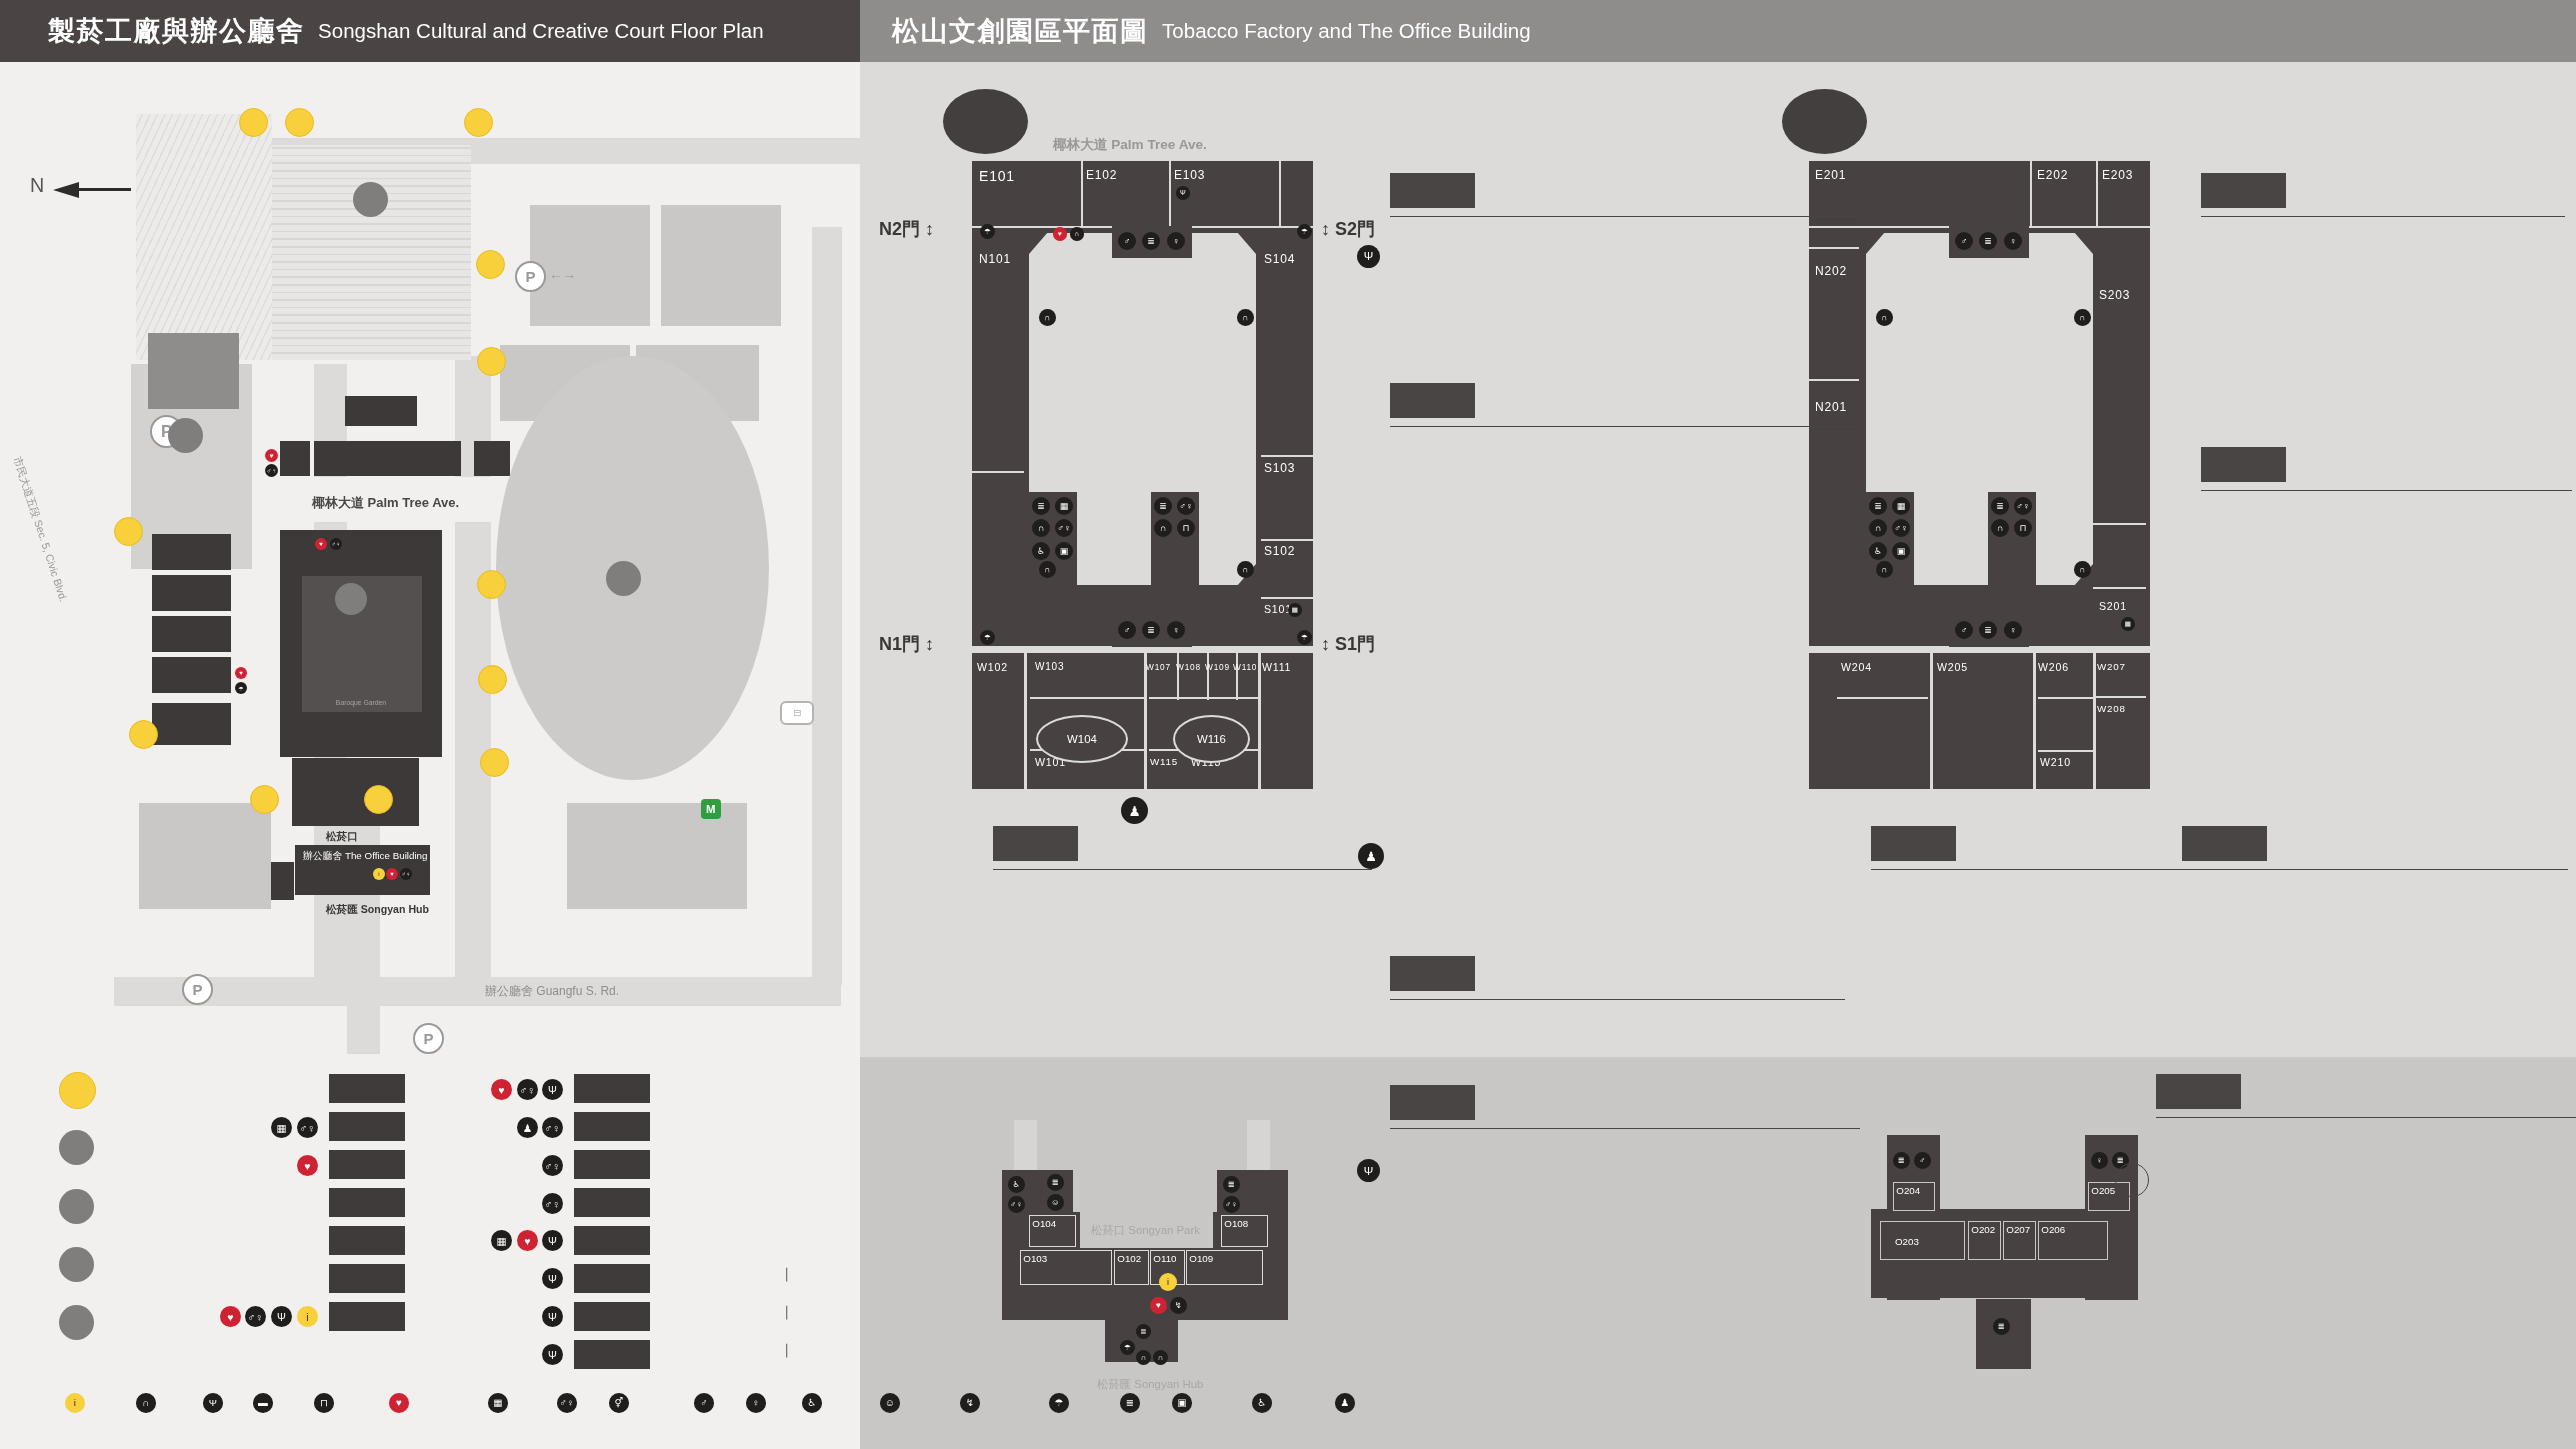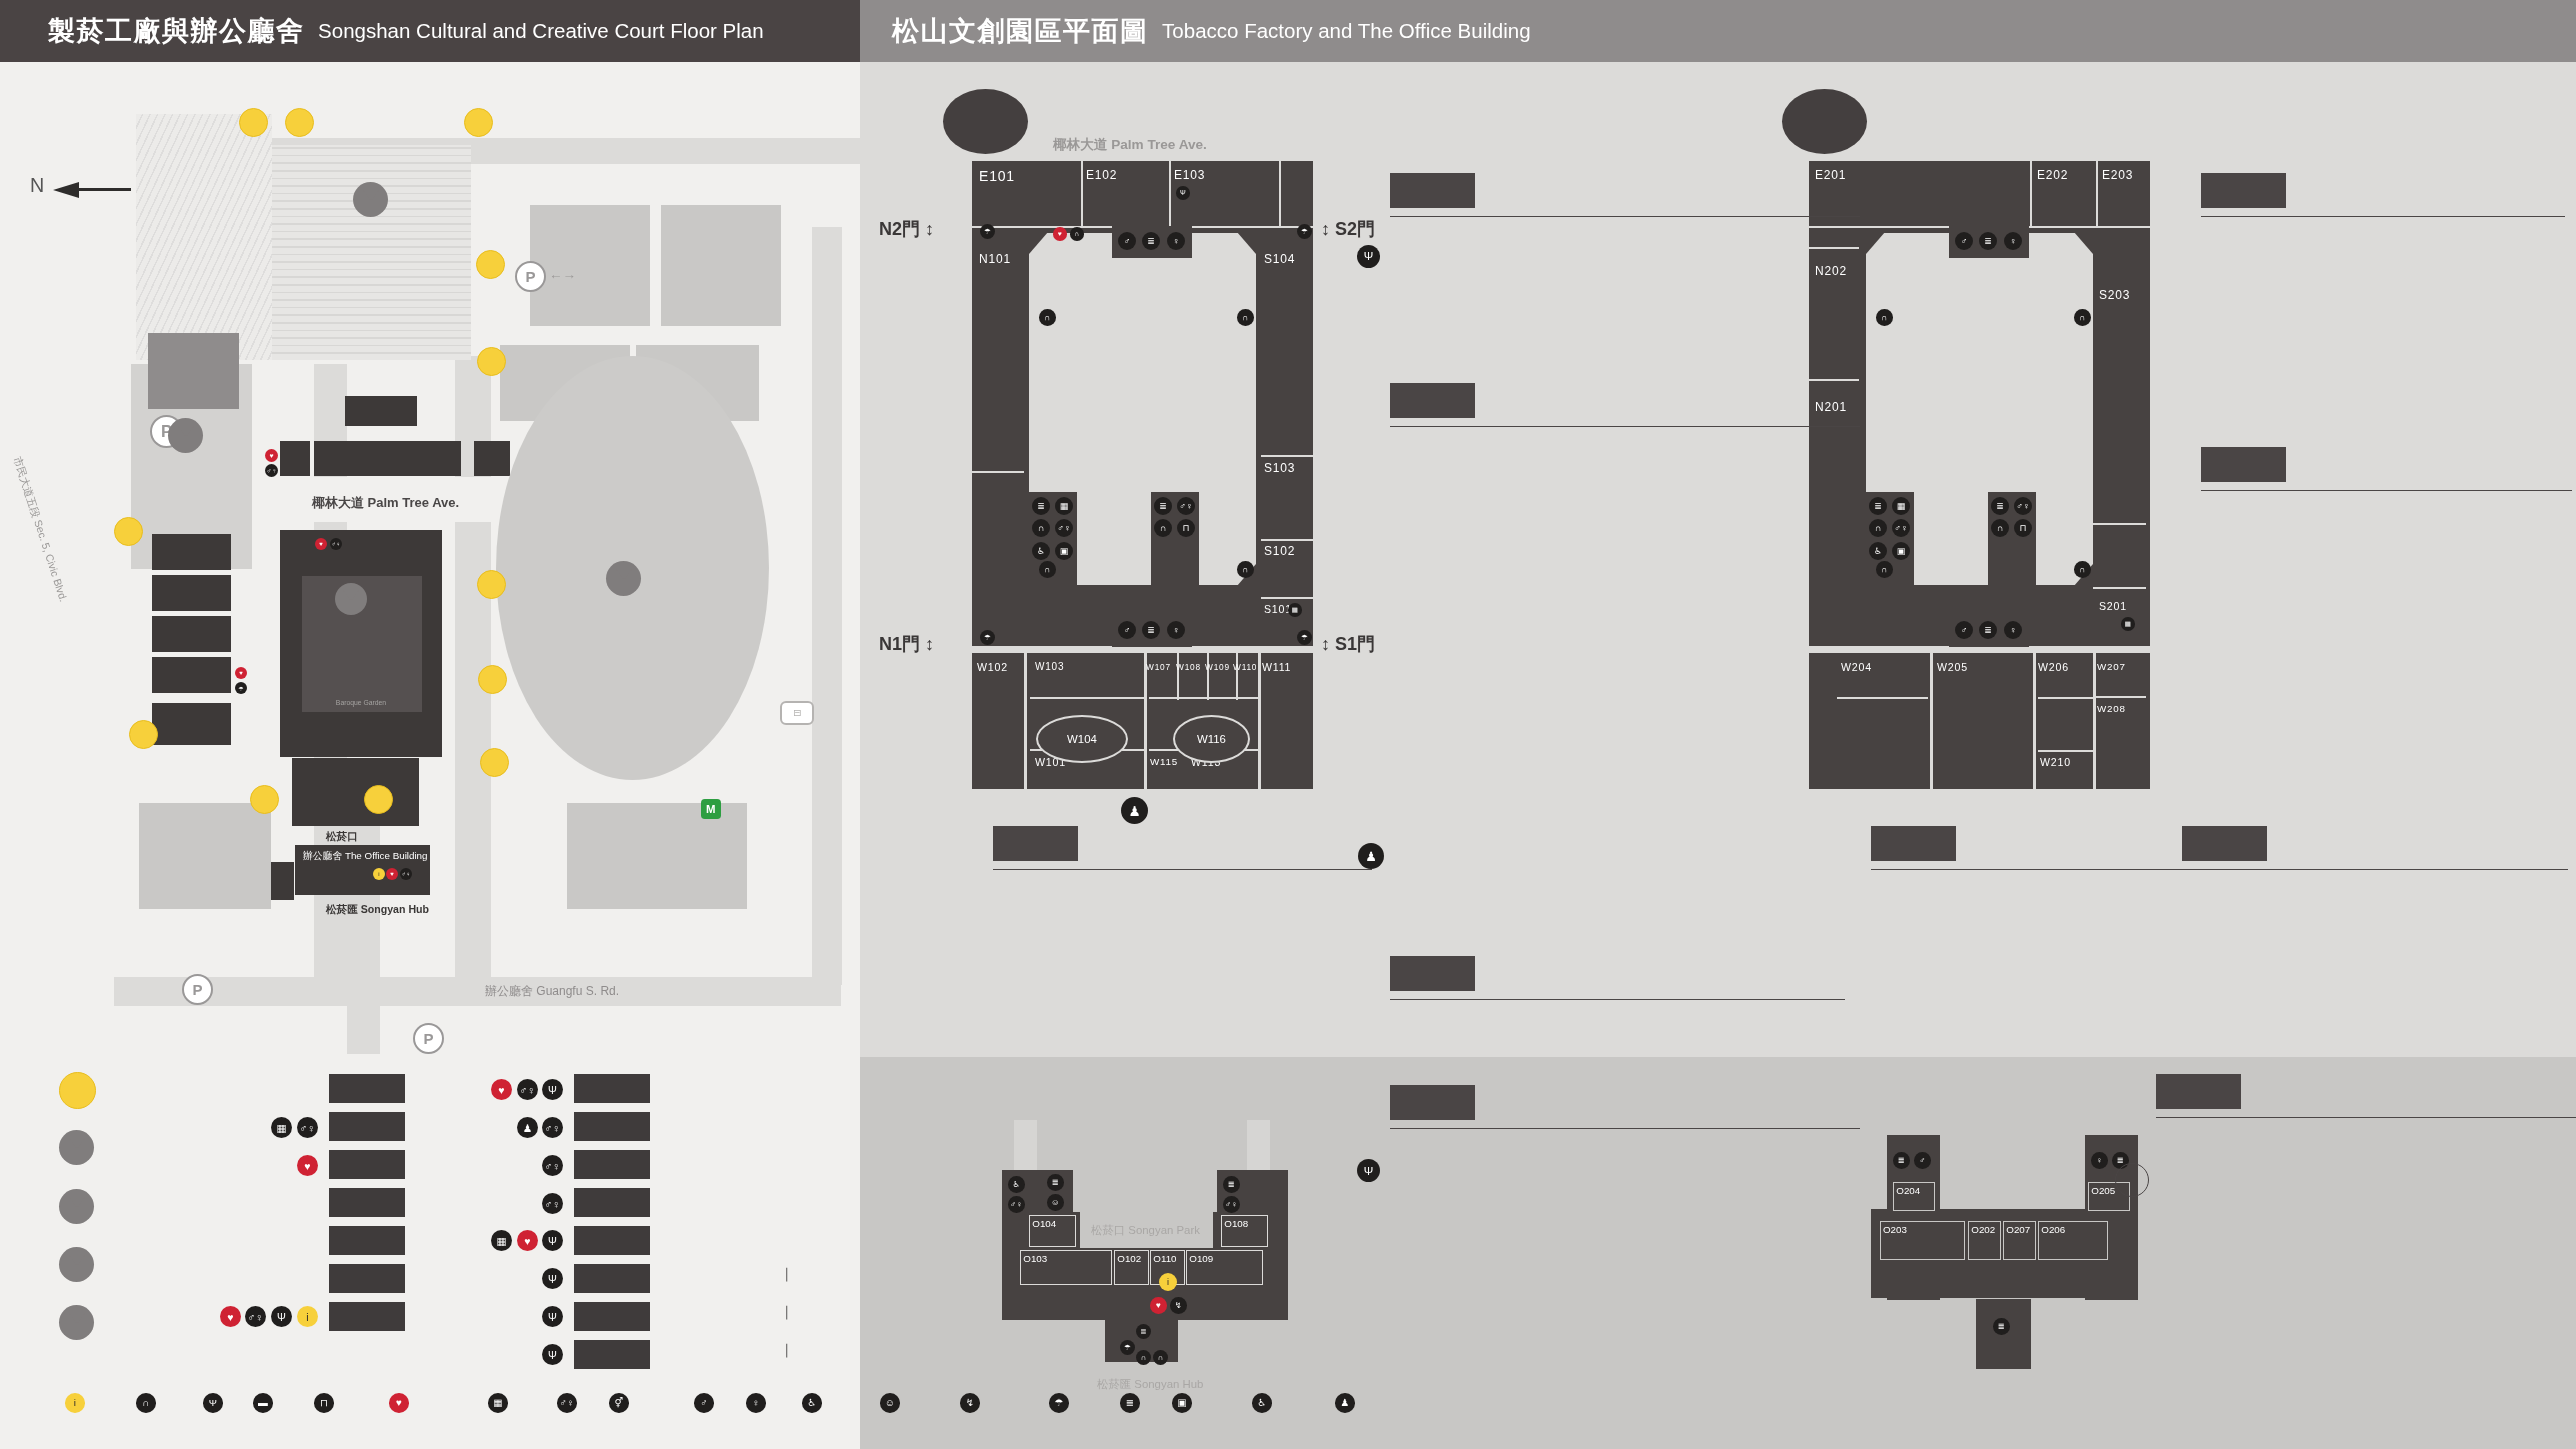--- a/index.html
+++ b/index.html
@@ -893,21 +893,21 @@
           <div class="en"></div>
         </div>
       </div>
     </div>
     <div style="position: absolute; left: 1930px; top: 1082px; font-size: 27px; font-weight: bold; color: rgb(74, 69, 69); letter-spacing: 1.5px;"></div>
     <div class="abs plan" style="position: absolute; left: 1887px; top: 1135px; width: 53px; height: 165px;"></div>
     <div class="abs plan" style="position: absolute; left: 2085px; top: 1135px; width: 53px; height: 165px;"></div>
     <div class="abs plan" style="position: absolute; left: 1871px; top: 1209px; width: 267px; height: 89px;"></div>
     <div class="abs plan" style="position: absolute; left: 1976px; top: 1299px; width: 55px; height: 70px;"></div>
     <div class="abs" style="position: absolute; left: 1893px; top: 1182px; width: 42px; height: 29px; border: 1.5px solid rgb(200, 199, 197); color: rgb(255, 255, 255); font-size: 9.8px; display: flex; align-items: flex-start; padding: 2.3px; box-sizing: border-box;">O204</div>
-    <div class="abs" style="position: absolute; left: 1880px; top: 1221px; width: 85px; height: 39px; border: 1.5px solid rgb(200, 199, 197); color: rgb(255, 255, 255); font-size: 9.8px; display: flex; align-items: flex-start; padding: 2px; box-sizing: border-box;">O203</div>
+    <div class="abs" style="position: absolute; left: 1880px; top: 1221px; width: 85px; height: 39px; border: 1.5px solid rgb(200, 199, 197); color: rgb(255, 255, 255); font-size: 9.8px; display: flex; align-items: flex-start; padding: 14px; box-sizing: border-box;">O203</div>
     <div class="abs" style="position: absolute; left: 1968px; top: 1221px; width: 33px; height: 39px; border: 1.5px solid rgb(200, 199, 197); color: rgb(255, 255, 255); font-size: 9.8px; display: flex; align-items: flex-start; padding: 2.3px; box-sizing: border-box;">O202</div>
     <div class="abs" style="position: absolute; left: 2003px; top: 1221px; width: 33px; height: 39px; border: 1.5px solid rgb(200, 199, 197); color: rgb(255, 255, 255); font-size: 9.8px; display: flex; align-items: flex-start; padding: 2.3px; box-sizing: border-box;">O207</div>
     <div class="abs" style="position: absolute; left: 2038px; top: 1221px; width: 70px; height: 39px; border: 1.5px solid rgb(200, 199, 197); color: rgb(255, 255, 255); font-size: 9.8px; display: flex; align-items: flex-start; padding: 2.3px; box-sizing: border-box;">O206</div>
     <div class="abs" style="position: absolute; left: 2088px; top: 1182px; width: 42px; height: 29px; border: 1.5px solid rgb(200, 199, 197); color: rgb(255, 255, 255); font-size: 9.8px; display: flex; align-items: flex-start; padding: 2.3px; box-sizing: border-box;">O205</div>
     <div class="circ" style="position: absolute; left: 1893px; top: 1152px; width: 16.7px; height: 16.7px; font-size: 8.3px;">≣</div>
     <div class="circ" style="position: absolute; left: 1914px; top: 1152px; width: 16.7px; height: 16.7px; font-size: 8.3px;">♂</div>
     <div class="circ" style="position: absolute; left: 2091px; top: 1152px; width: 16.7px; height: 16.7px; font-size: 8.3px;">♀</div>
     <div class="circ" style="position: absolute; left: 2112px; top: 1152px; width: 16.7px; height: 16.7px; font-size: 8.3px;">≣</div>
     <div class="circ" style="position: absolute; left: 1993px; top: 1318px; width: 16.7px; height: 16.7px; font-size: 8.3px;">≣</div>
     <div class="sec" style="position: absolute; left: 2156px; top: 1074px; width: 420px;">

